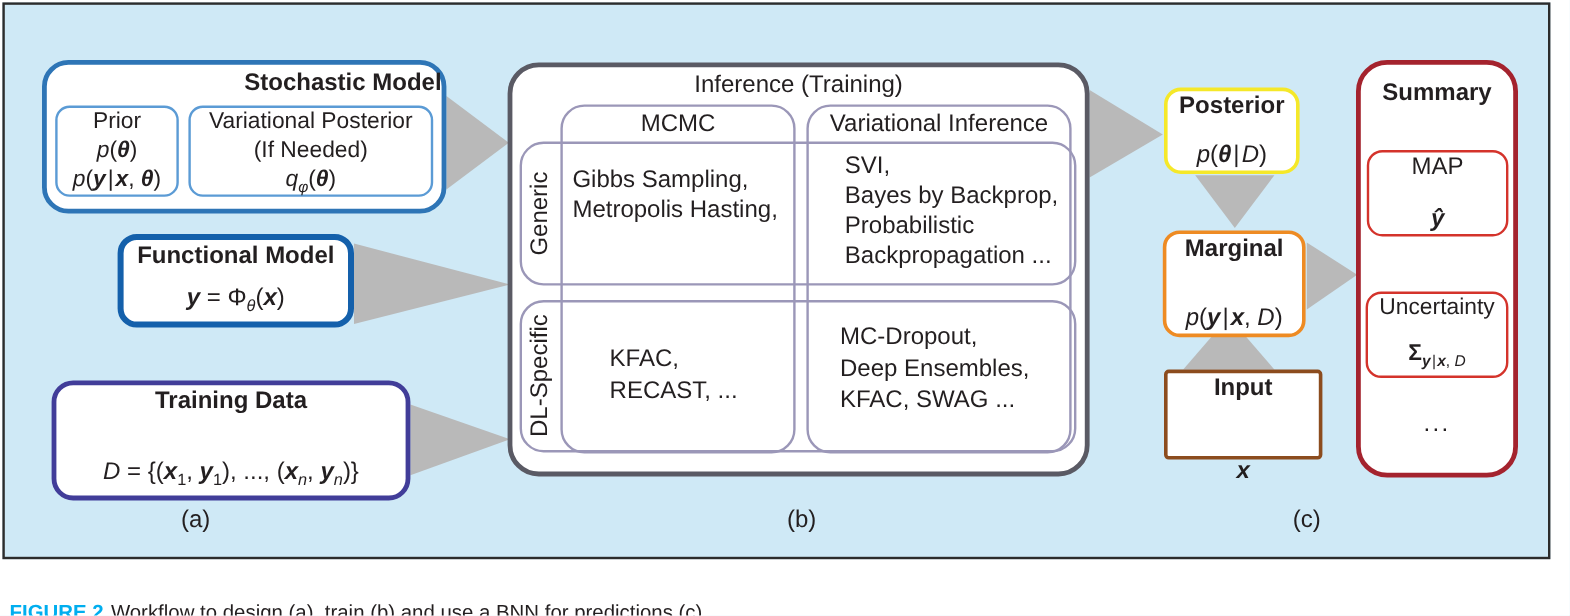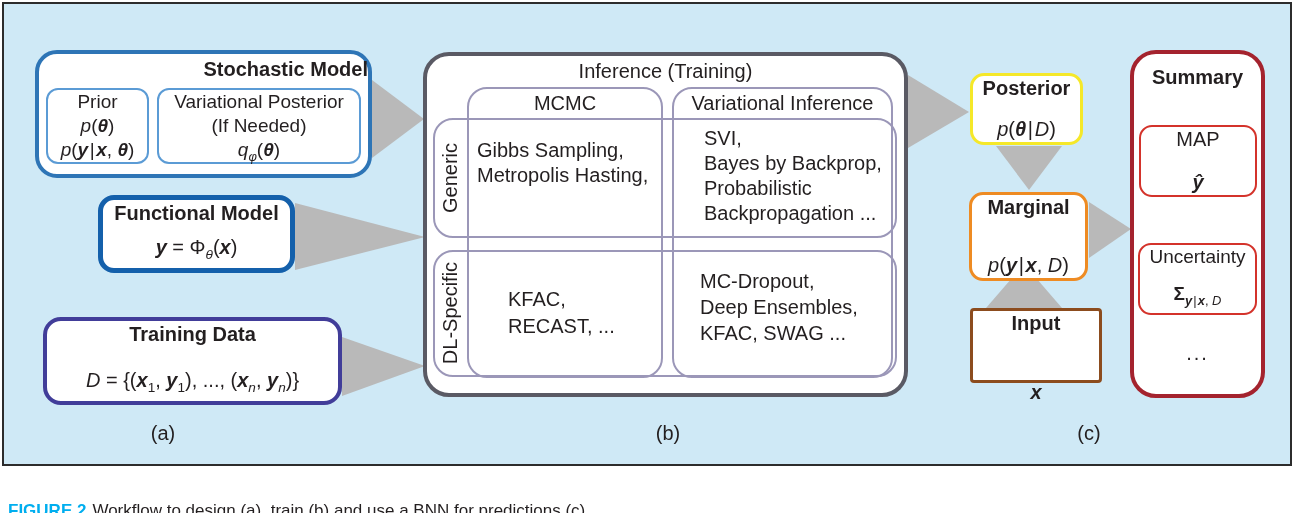--- a/index.html
+++ b/index.html
@@ -13,21 +13,21 @@
   .ttl{font-weight:bold;font-size:20px;}
   
   .sm{left:35px;top:50px;width:337px;height:128px;border:4px solid #2e75b6;border-radius:22px;}
   .sm-title{position:absolute;top:4px;left:0;width:100%;text-align:right;}
   .prior{left:7px;top:34px;width:103px;height:76px;border:2.5px solid #5b9bd5;border-radius:12px;
          font-size:19px;line-height:24px;}
   .vp{left:118px;top:34px;width:204px;height:76px;border:2.5px solid #5b9bd5;border-radius:12px;
       font-size:19px;line-height:24px;}
   .fm{left:98px;top:195px;width:197px;height:78px;border:5px solid #1460ab;border-radius:16px;
       font-size:20px;line-height:26px;}
-  .td{left:43px;top:317px;width:299px;height:88px;border:4px solid #413d99;border-radius:18px;
+  .td{left:43px;top:317px;width:299px;height:100px;border:4px solid #413d99;border-radius:18px;
       font-size:20px;line-height:27px;}
   
   .inf{left:423px;top:52px;width:485px;height:345px;border:4px solid #5a5a64;border-radius:26px;}
   .inf-title{position:absolute;top:4px;left:0;width:100%;text-align:center;font-size:20px;}
   .gridbx{position:absolute;background:transparent;border:2.5px solid #9b97b8;border-radius:20px;box-sizing:border-box;}
   .col-mcmc{left:40px;top:31px;width:196px;height:291px;}
   .col-vi{left:245px;top:31px;width:221px;height:291px;}
   .row-gen{left:6px;top:62px;width:464px;height:120px;}
   .row-dl{left:6px;top:194px;width:464px;height:127px;}
   .colhdr{position:absolute;top:3px;left:0;width:100%;text-align:center;font-size:20px;}

